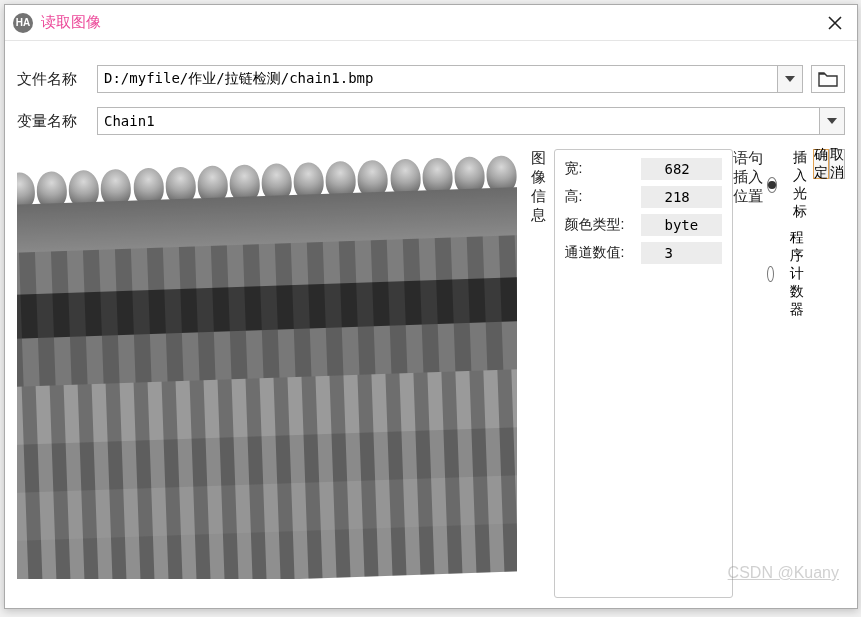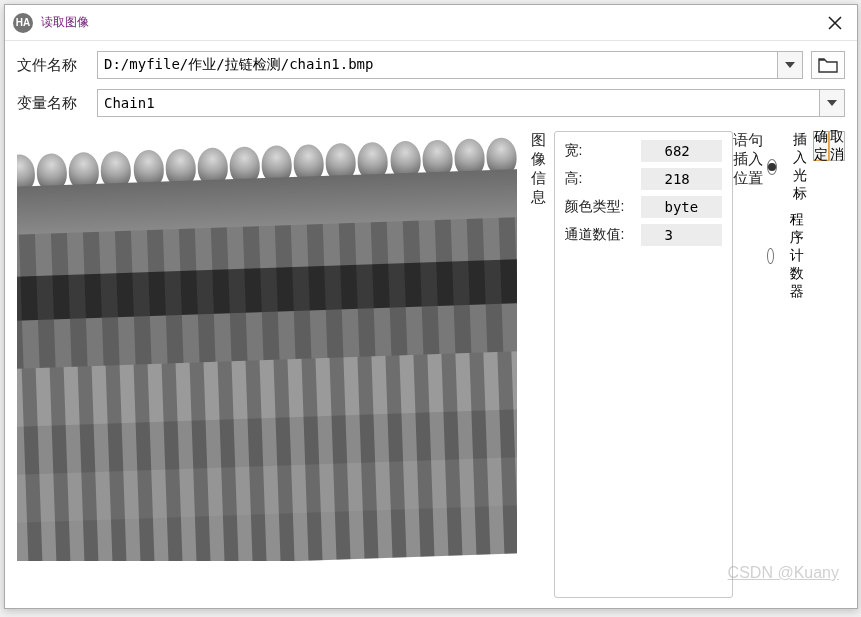--- a/index.html
+++ b/index.html
@@ -37,33 +37,34 @@
       border-radius: 50%;
       background: #737373;
       color: #fff;
       font-size: 10px;
       font-weight: bold;
       display: flex;
       align-items: center;
       justify-content: center;
       margin-right: 8px;
     }
-    .title-text { flex: 1; font-size: 12px; color: #701a75; }
+    .title-text { flex: 1; font-size: 15px; color: #ec4899; }
     .close-btn {
       width: 24px; height: 24px;
       display: flex; align-items:center; justify-content:center;
       cursor: pointer;
       font-size: 18px;
     }
     .form-area { padding: 10px 12px 4px 12px; }
     .form-row {
       display: flex;
       align-items: center;
       margin-bottom: 10px;
       gap: 8px;
+      margin-top: 14px;
     }
     .form-label {
       width: 72px;
       font-size: 15px;
       color: #222;
     }
     .text-input {
       flex: 1;
       height: 28px;
       border: 1px solid #b8b8b8;

